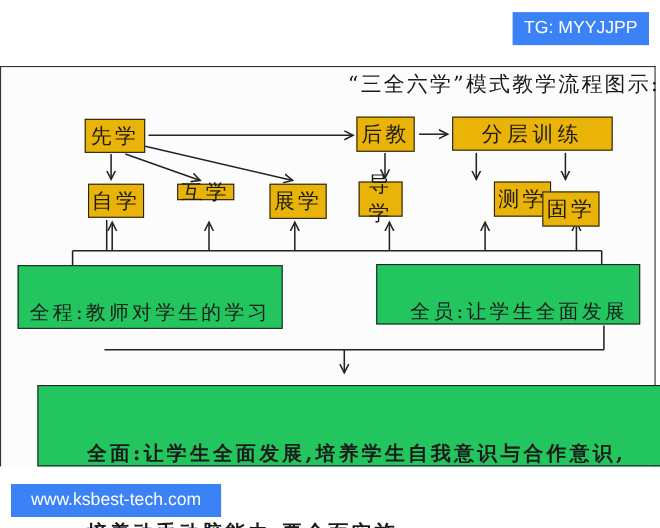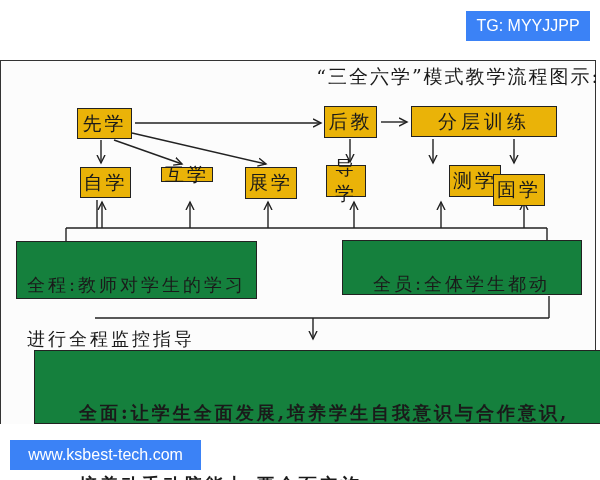--- a/index.html
+++ b/index.html
@@ -4,21 +4,21 @@
 <style>
   html, body { margin:0; padding:0; }
   body { width:600px; height:480px; background:#ffffff; position:relative; overflow:hidden;
          font-family:"DejaVu Serif","Liberation Serif",serif; color:#1a1a1a; }
   .badge { position:absolute; background:#3b82f6; color:#ffffff;
            font-family:"Liberation Sans","DejaVu Sans",sans-serif; display:flex; align-items:center; justify-content:center; }
   .frame { position:absolute; left:0; top:60px; width:596px; height:364px; border:1.5px solid #333; border-bottom:none; box-sizing:border-box; background:#fcfcfc; }
   .title { position:absolute; left:0; width:600px; top:64px; text-align:right; font-size:19px; letter-spacing:2px; }
   .box { position:absolute; border:1.5px solid #222; background:#eab308; box-sizing:border-box;
          display:flex; align-items:center; justify-content:center; font-size:19px; letter-spacing:3px; }
-  .textbox { position:absolute; border:1.5px solid #222; background:#15803d; box-sizing:border-box;
+  .textbox { position:absolute; border:1.5px solid #222; background:#22c55e; box-sizing:border-box;
              font-size:18px; line-height:27px; letter-spacing:3px; white-space:pre-line; }
   svg.lines { position:absolute; left:0; top:0; }
 </style>
 </head>
 <body>
 
 <div class="badge" style="left:466px; top:11px; width:124px; height:30px; font-size:16px;">TG: MYYJJPP</div>
 
 <div class="frame"></div>
 
@@ -72,25 +72,24 @@
 
 <div class="box" style="left:80px; top:167px; width:51px; height:31px;">自学</div>
 <div class="box" style="left:161px; top:167px; width:52px; height:15px;">互学</div>
 <div class="box" style="left:245px; top:167px; width:52px; height:32px;">展学</div>
 <div class="box" style="left:326px; top:165px; width:40px; height:32px;text-align:center;">导学</div>
 <div class="box" style="left:409px; top:165px; width:52px; height:32px;margin-left:40px;">测学</div>
 <div class="box" style="left:493px; top:174px; width:52px; height:32px;">固学</div>
 
 <div class="textbox" style="left:16px; top:241px; width:241px; height:58px; padding:2px 0 0 10px;">
   <div>全程:教师对学生的学习</div>
-  <div>进行全程监控指导</div>
 </div>
 
 <div class="textbox" style="left:342px; top:240px; width:240px; height:55px; padding:2px 0 0 30px;">
-  <div>全员:全体学生都动</div>
+  <div>全员:让学生全面发展</div>
 </div>
 
 <div class="textbox" style="left:34px; top:350px; width:588px; height:74px; padding:8px 0 0 44px; line-height:36px; font-size:18px;font-weight:bold;">
   <div>全面:让学生全面发展,培养学生自我意识与合作意识,</div>
   <div>培养动手动脑能力;要全面实施</div>
 </div>
 
 <div class="badge" style="left:10px; top:440px; width:191px; height:30px; font-size:16px;">www.ksbest-tech.com</div>
 
 </body></html>

